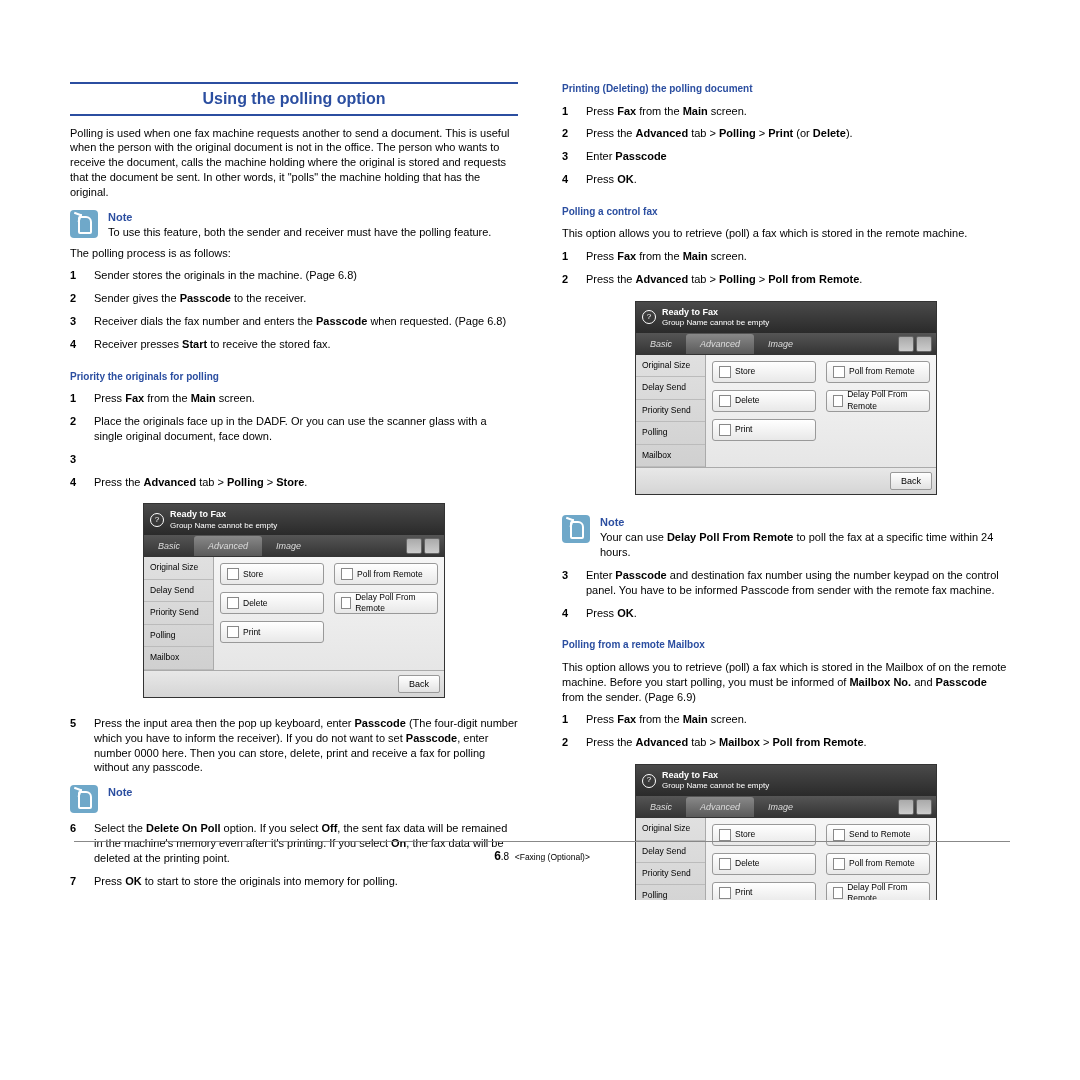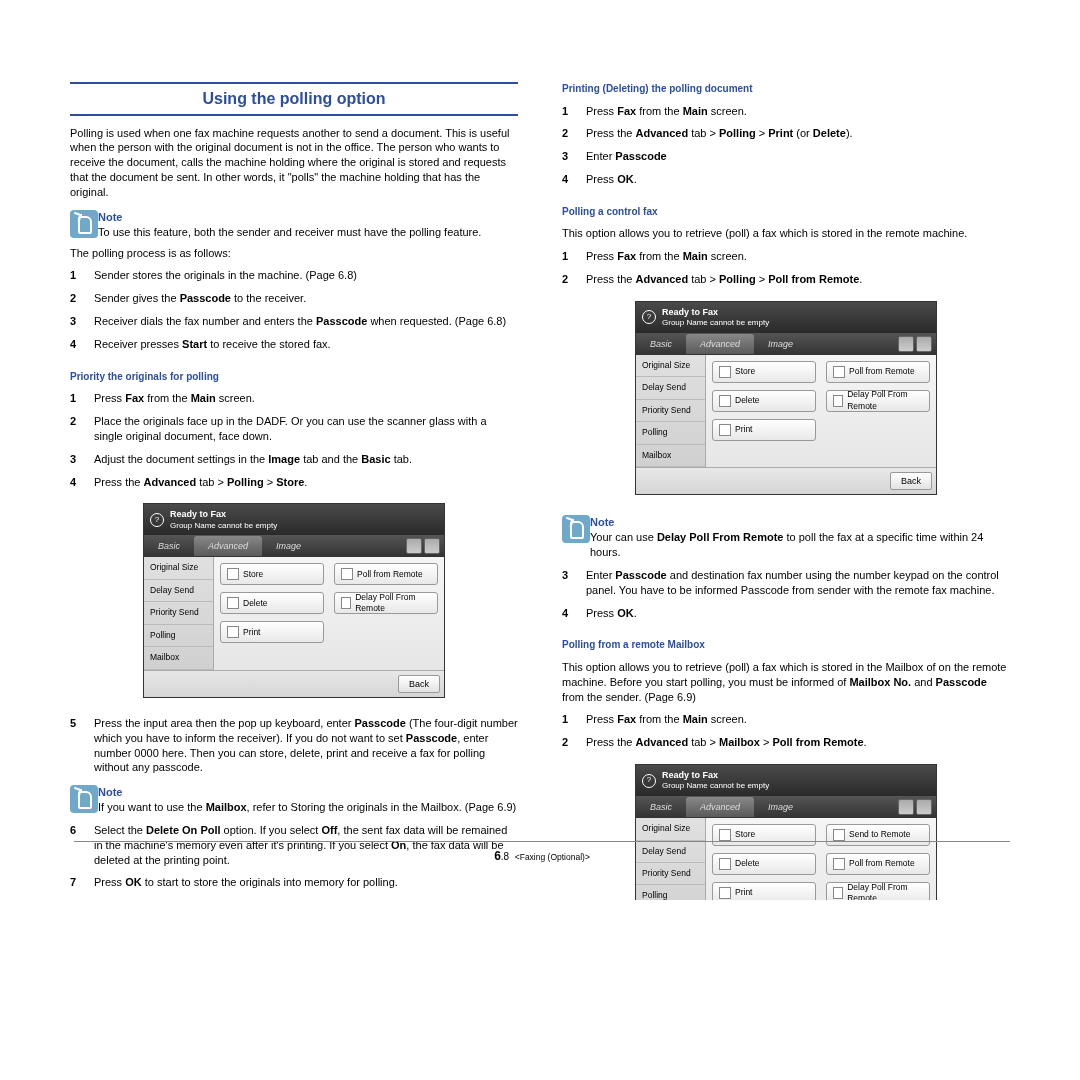--- a/index.html
+++ b/index.html
@@ -6,21 +6,21 @@
   .page{width:1080px;height:900px;box-sizing:border-box;padding:78px 70px 30px 70px;position:relative;}
   .cols{display:flex;gap:44px;}
   .col{flex:1;min-width:0;}
   .h1{color:#2b4ea0;font-weight:bold;font-size:16px;text-align:center;border-top:2px solid #2b4ea0;border-bottom:2px solid #2b4ea0;padding:4px 0;margin:4px 0 10px 0;}
   .h2{color:#2b4ea0;font-weight:bold;font-size:10px;margin:18px 0 8px 0;}
   p{margin:6px 0;}
   ol.num{list-style:none;margin:6px 0;padding:0;}
   ol.num>li{display:flex;gap:10px;margin:8px 0;}
   ol.num>li .n{font-weight:bold;min-width:14px;}
   b{font-weight:bold;}
-  .note{display:flex;margin:10px 0 4px 0;align-items:flex-start;}
+  .note{display:flex;gap:10px;margin:10px 0 4px 0;align-items:flex-start;}
   .noteicon{width:28px;height:28px;border-radius:4px;background:#6fa8c9;position:relative;flex:none;}
   .noteicon::before{content:"";position:absolute;left:8px;top:6px;width:10px;height:14px;border:2px solid #fff;border-radius:2px 6px 2px 2px;}
   .noteicon::after{content:"";position:absolute;left:3px;top:3px;width:6px;height:6px;border-right:2px solid #fff;border-top:2px solid #fff;transform:rotate(20deg);}
   .notehd{color:#2b4ea0;font-weight:bold;font-size:11px;}
   .notebody{flex:1;}
   .shot{border:1px solid #333;margin:6px auto 10px auto;width:300px;background:#fff;font-size:9px;overflow:hidden;}
   .shot .top{background:linear-gradient(#4a4a4a,#2a2a2a);color:#fff;padding:4px 6px;display:flex;align-items:center;gap:6px;}
   .shot .q{display:inline-flex;width:12px;height:12px;border:1px solid #fff;border-radius:50%;align-items:center;justify-content:center;font-size:8px;}
   .shot .tabs{background:linear-gradient(#555,#333);color:#ddd;display:flex;align-items:center;position:relative;height:22px;}
   .shot .tab{padding:4px 14px;font-style:italic;}
@@ -82,21 +82,20 @@
         <li>
             <span class="n">1</span>
             <span><span>Press </span><b>Fax</b><span> from the </span><b>Main</b><span> screen.</span></span>
           </li>
         <li>
             <span class="n">2</span>
             <span>Place the originals face up in the DADF. Or you can use the scanner glass with a single original document, face down.</span>
           </li>
         <li>
             <span class="n">3</span>
-            <span><span>Adjust the document settings in the </span><b>Image</b><span> tab and the </span><b>Basic</b><span> tab.</span></span>
           </li>
         <li>
             <span class="n">4</span>
             <span><span>Press the </span><b>Advanced</b><span> tab &gt; </span><b>Polling</b><span> &gt; </span><b>Store</b><span>.</span></span>
           </li>
       </ol>
 
       <div class="shotwrap">
         <div class="shot">
           <div class="top">
@@ -159,21 +158,20 @@
       <ol class="num">
         <li>
             <span class="n">5</span>
             <span><span>Press the input area then the pop up keyboard, enter </span><b>Passcode</b><span> (The four-digit number which you have to inform the receiver). If you do not want to set </span><b>Passcode</b><span>, enter number 0000 here. Then you can store, delete, print and receive a fax for polling without any passcode.</span></span>
           </li>
       </ol>
       <div class="note">
         <div class="noteicon"></div>
         <div class="notebody">
           <div class="notehd">Note</div>
-          <div><span>If you want to use the </span><b>Mailbox</b><span>, refer to Storing the originals in the Mailbox. (Page 6.9)</span></div>
         </div>
       </div>
       <ol class="num">
         <li>
             <span class="n">6</span>
             <span><span>Select the </span><b>Delete On Poll</b><span> option. If you select </span><b>Off</b><span>, the sent fax data will be remained in the machine's memory even after it's printing. If you select </span><b>On</b><span>, the fax data will be deleted at the printing point.</span></span>
           </li>
         <li>
             <span class="n">7</span>
             <span><span>Press </span><b>OK</b><span> to start to store the originals into memory for polling.</span></span>

